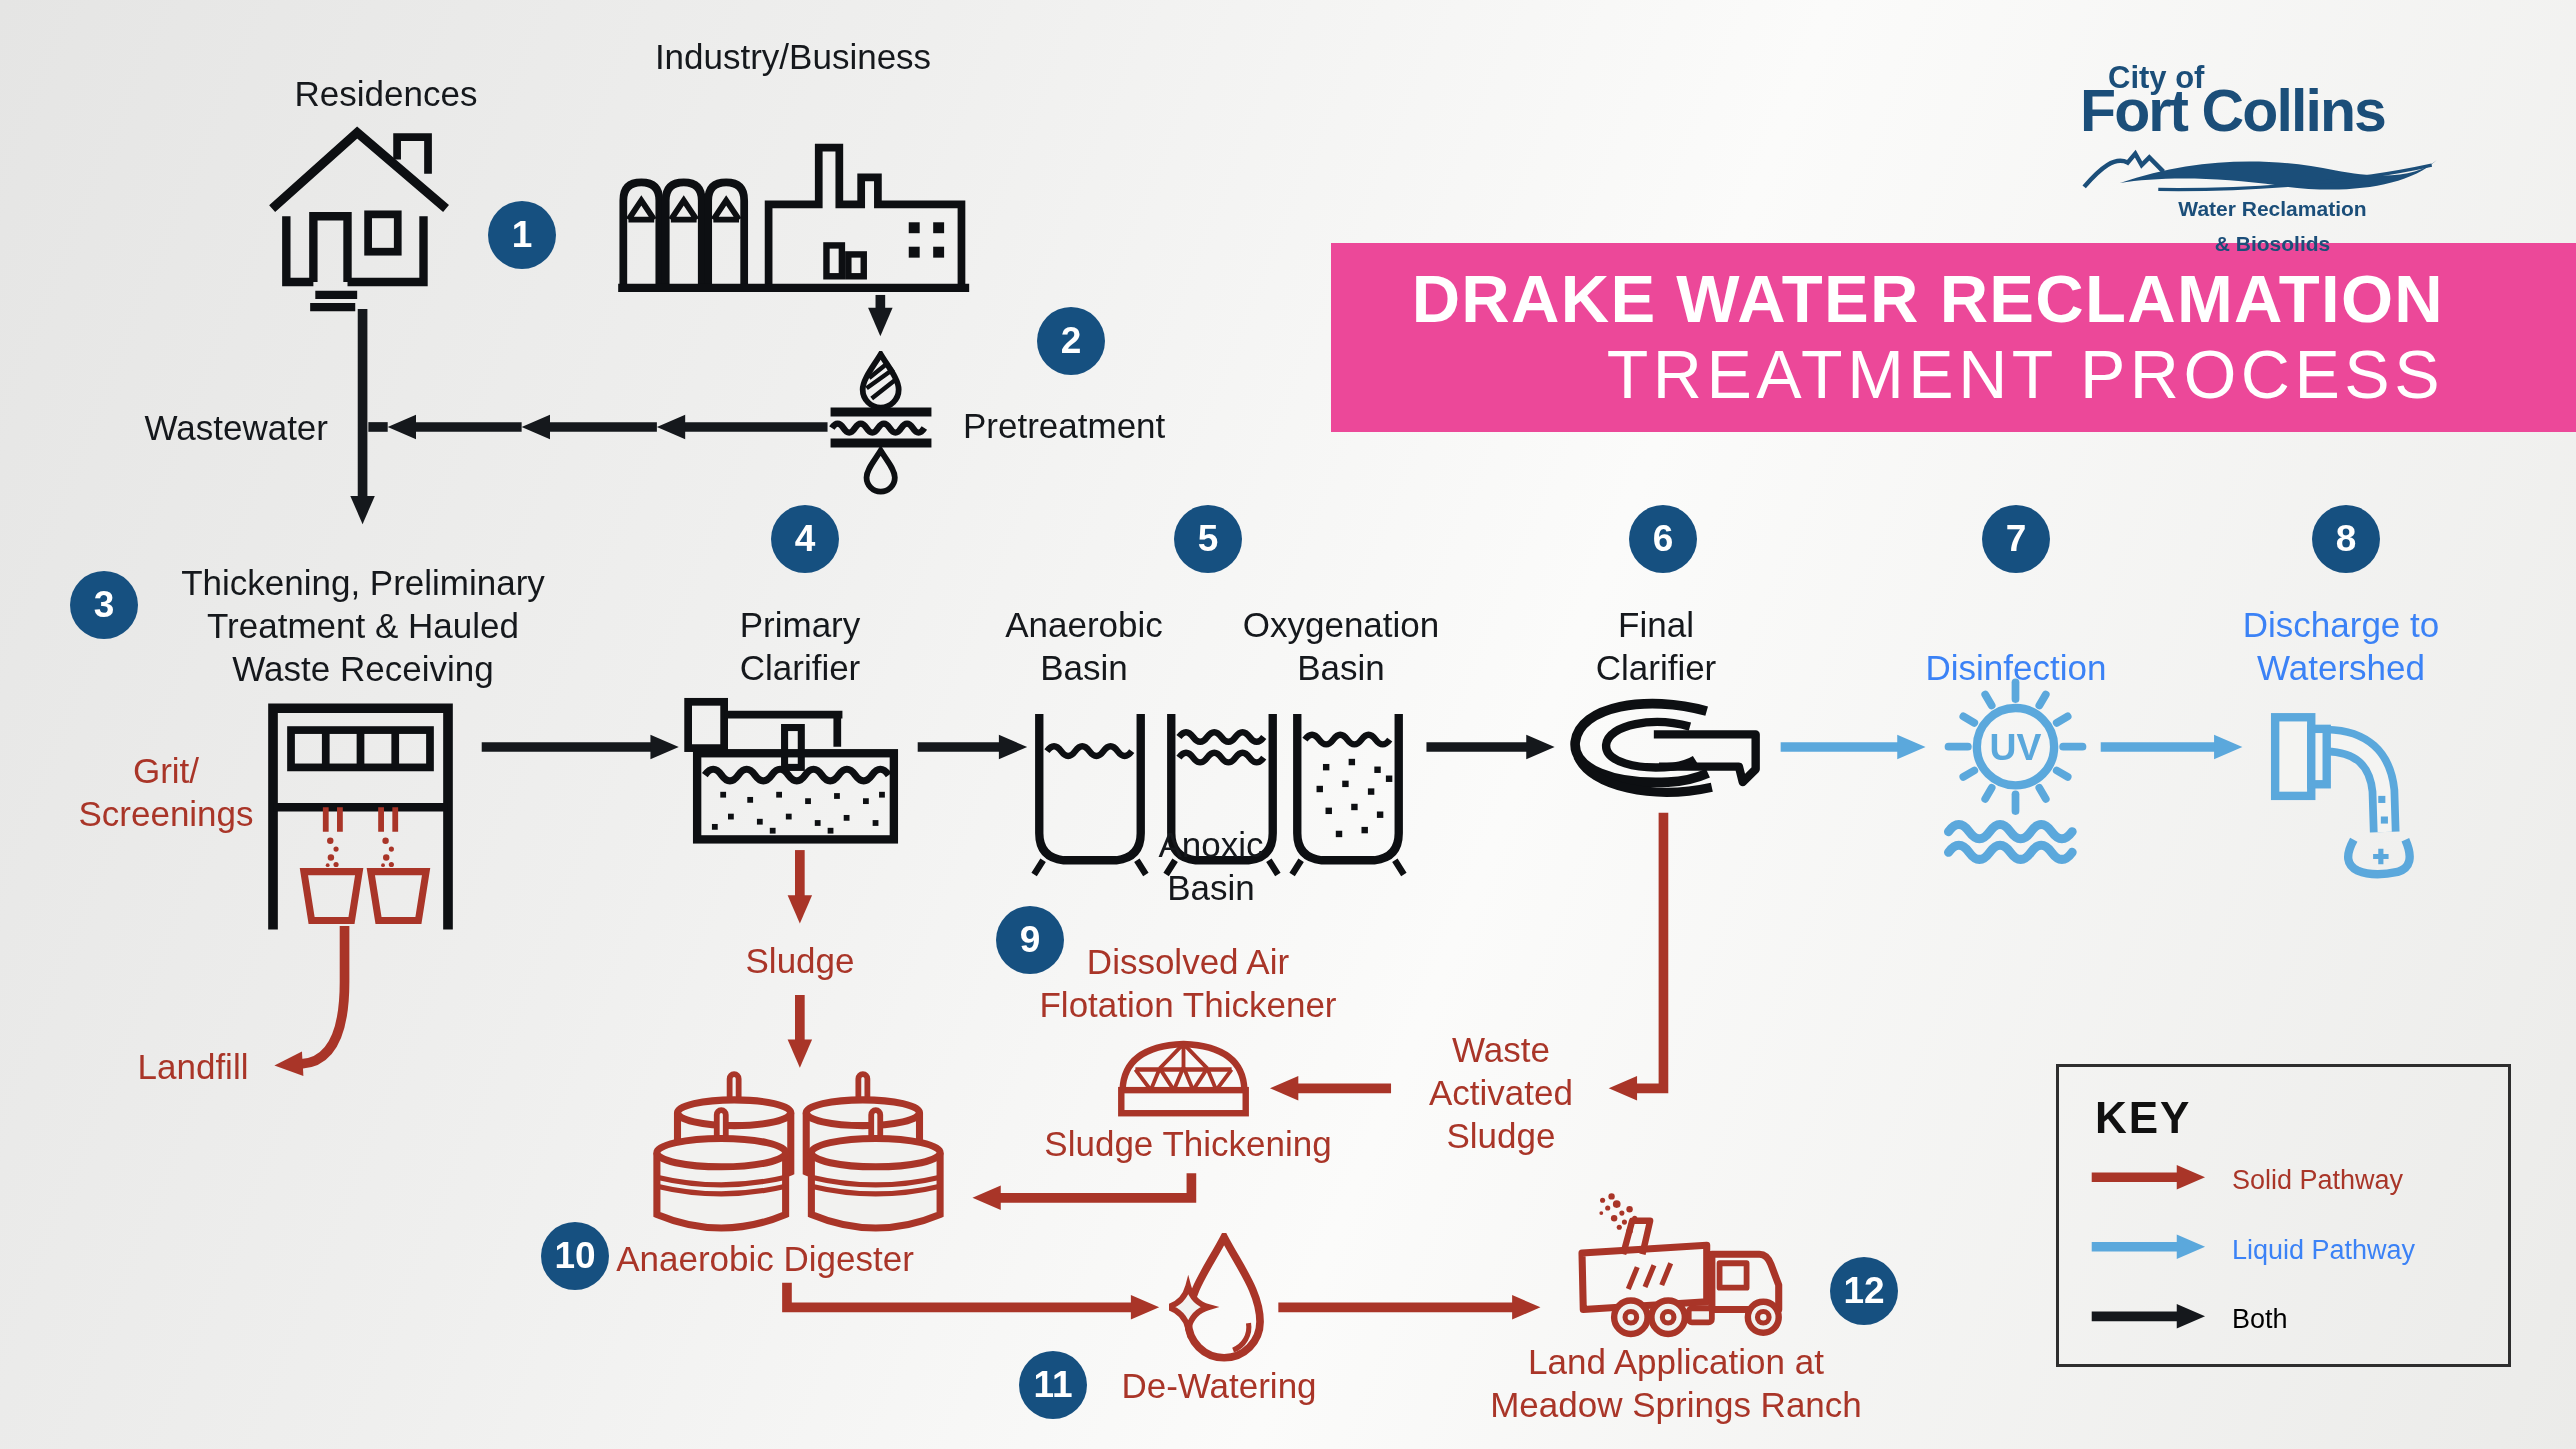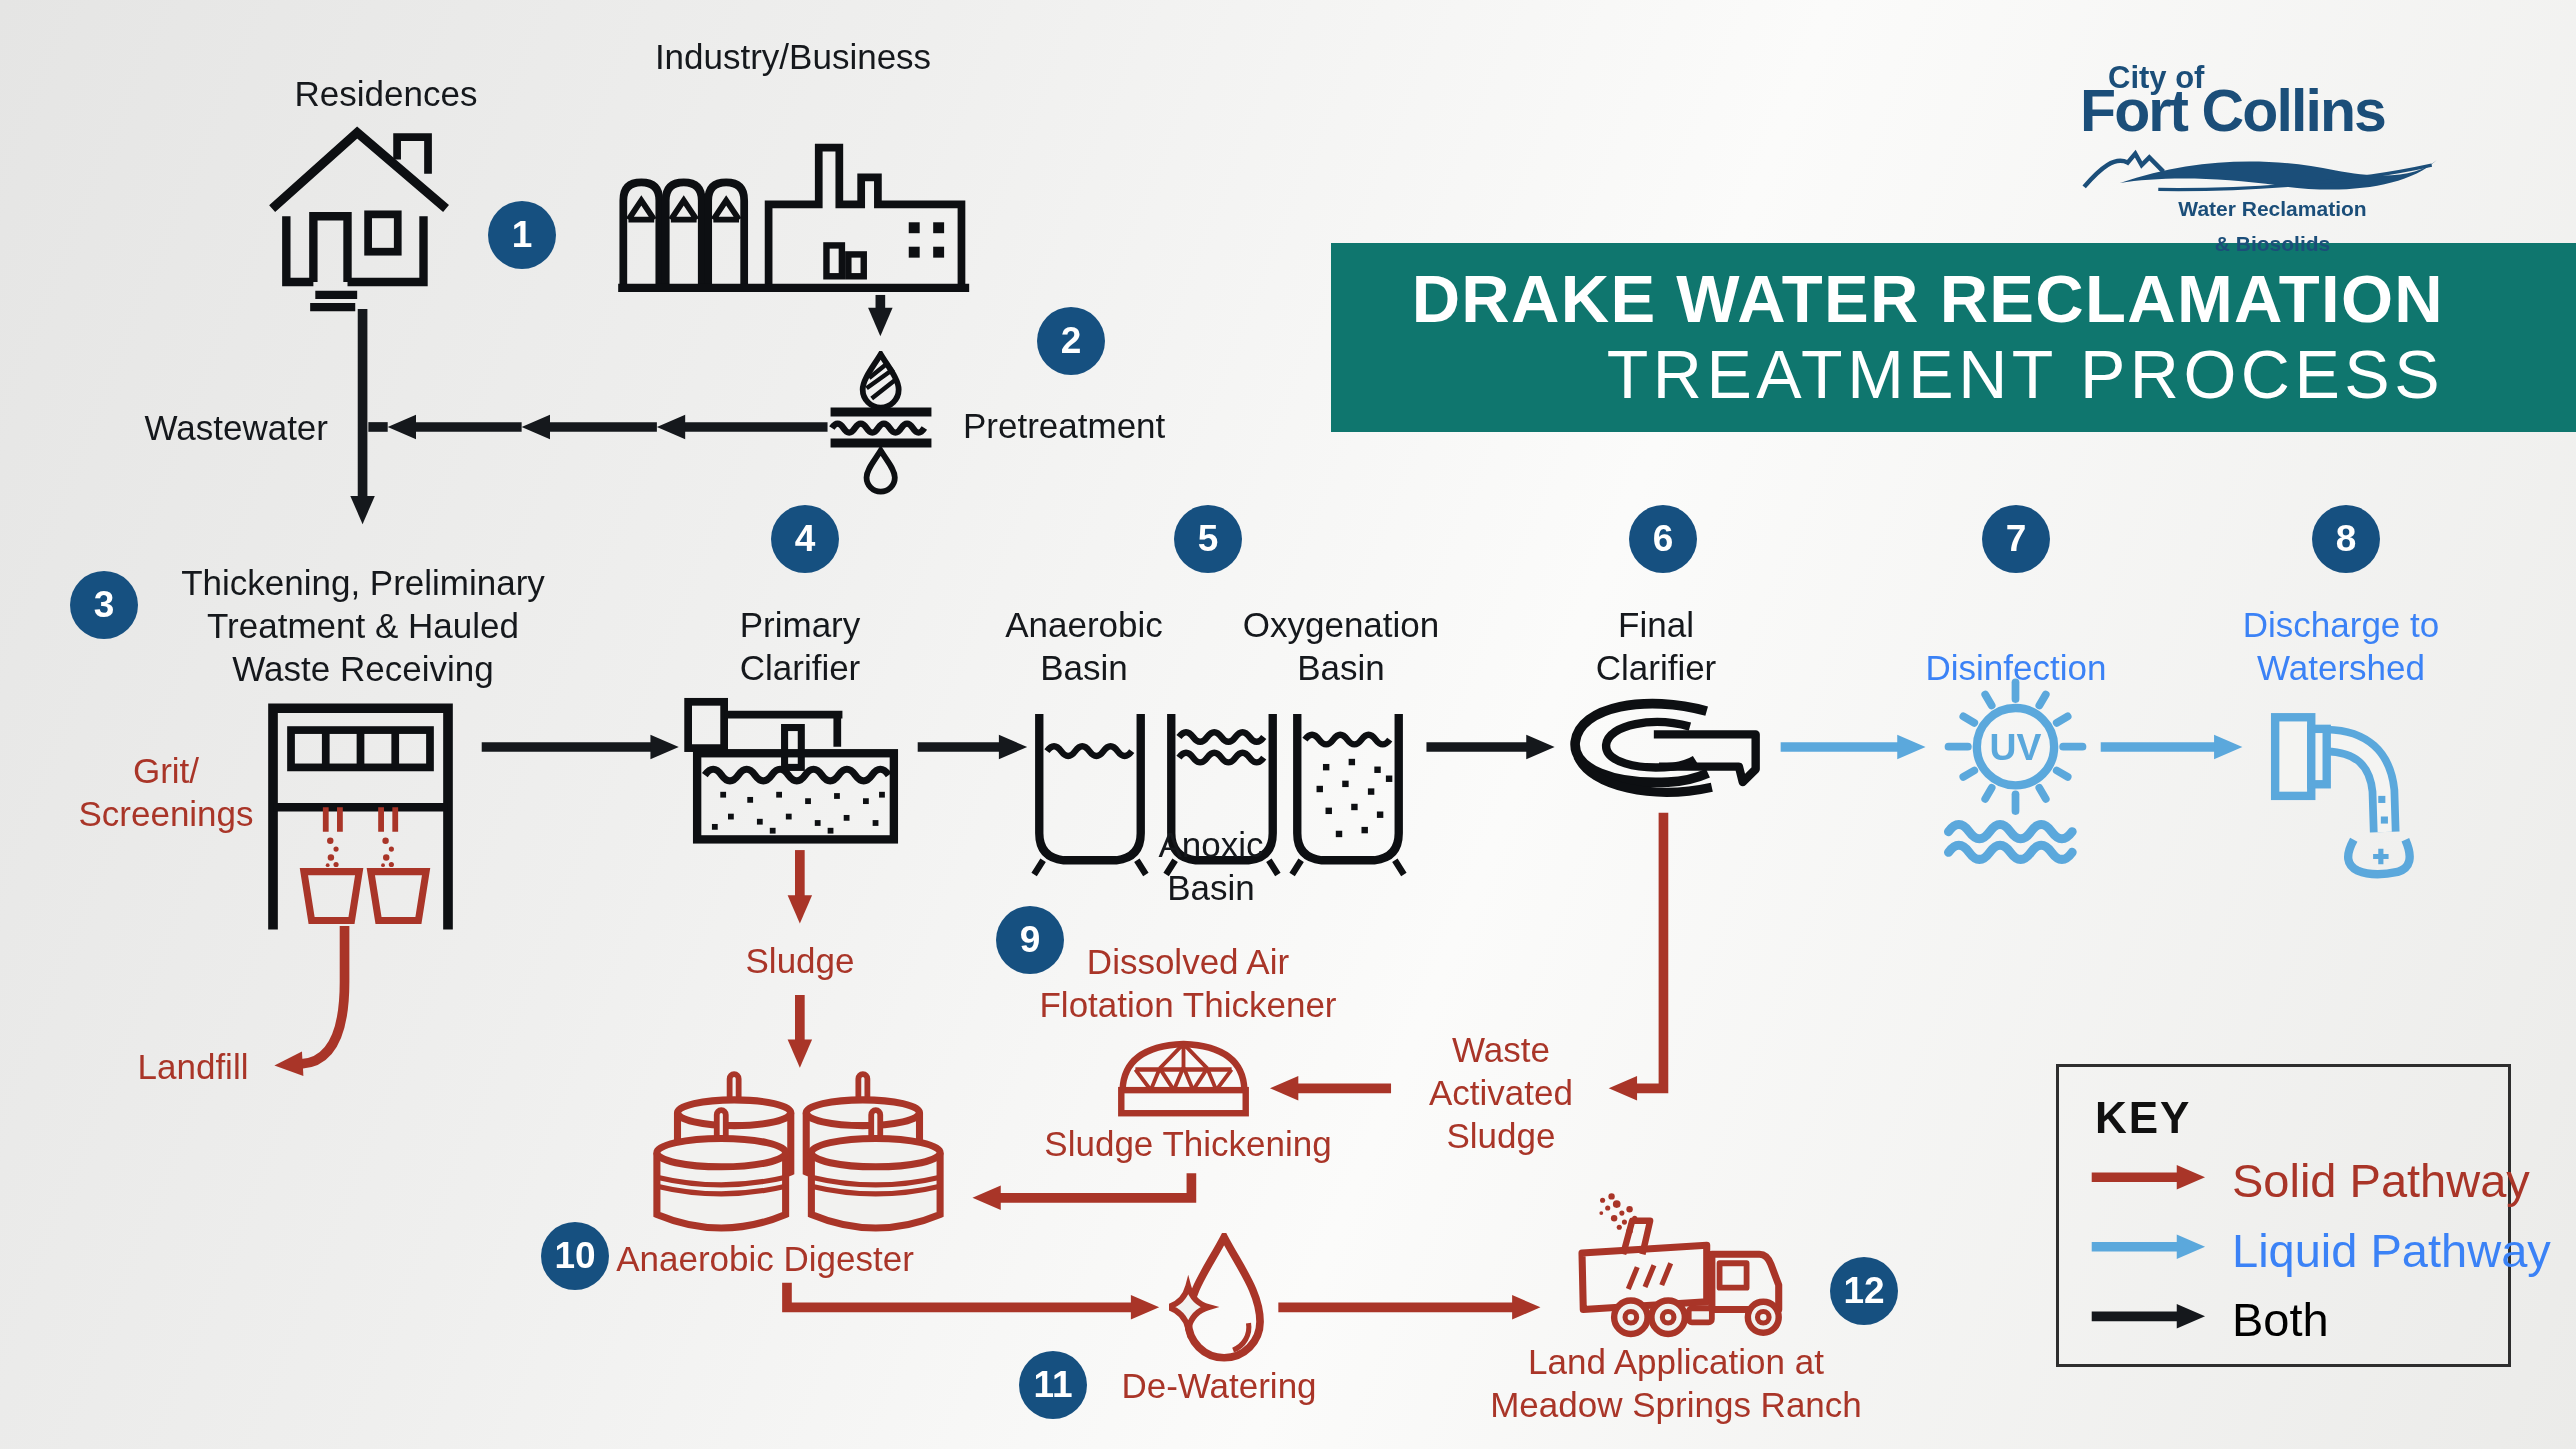--- a/index.html
+++ b/index.html
@@ -14,36 +14,36 @@
   .icon{position:absolute;z-index:2;}
   .label{position:absolute;z-index:3;transform:translate(-50%,-50%);
          text-align:center;font-size:35px;line-height:43px;color:#15181c;white-space:nowrap;}
   .label.left{transform:translate(0,-50%);text-align:left;}
   .label.right{transform:translate(-100%,-50%);text-align:right;}
   .red{color:#a93528}
   .bluetext{color:#3b82f6}
   .badge{position:absolute;z-index:4;width:68px;height:68px;border-radius:50%;
          background:#165080;color:#ffffff;display:flex;align-items:center;justify-content:center;
          font-size:37px;font-weight:bold;transform:translate(-50%,-50%);}
-  #banner{position:absolute;left:1331px;top:243px;right:0;height:189px;background:#0f766e;z-index:2;
+  #banner{position:absolute;left:1331px;top:243px;right:0;height:189px;background:#ec4899;z-index:2;
           display:flex;flex-direction:column;align-items:flex-end;justify-content:center;
           box-sizing:border-box;padding-right:132px;gap:5.2px;}
   .banner-title{color:#fff;font-size:67px;font-weight:bold;letter-spacing:1.3px;line-height:1.02;}
   .banner-sub{color:#fff;font-size:68px;letter-spacing:4.5px;line-height:1.05;}
   #logo{position:absolute;left:2080px;top:52px;width:361px;height:174px;color:#1b4e79;z-index:2;}
   .logo-cityof{position:absolute;left:28px;top:8px;font-size:31px;font-weight:bold;text-align:center;}
   .logo-name{position:absolute;left:0;top:24.5px;font-size:59px;font-weight:bold;letter-spacing:-1.9px;}
   .logo-swoosh{position:absolute;left:0;top:94px;}
   .logo-sub{position:absolute;left:12px;top:139px;width:100%;text-align:center;
             font-size:21px;font-weight:bold;line-height:35px;}
   #keybox{position:absolute;left:2056px;top:1064px;width:455px;height:303px;z-index:2;
           border:3.2px solid #2e2e2e;box-sizing:border-box;}
   .key-title{position:absolute;left:36px;top:26px;font-size:44px;font-weight:bold;
              letter-spacing:1.9px;color:#111;}
-  .key-label{position:absolute;left:173px;transform:translateY(-50%);font-size:47px;white-space:nowrap;}
+  .key-label{position:absolute;left:173px;transform:translateY(-50%);font-size:27px;white-space:nowrap;}
 </style>
 </head>
 <body>
 
 <div id="canvas">
 
   <svg class="overlay" width="2576" height="1449" viewBox="0 0 4000 2250">
     <defs>
       <marker id="mk-k" markerUnits="userSpaceOnUse" markerWidth="50" markerHeight="46" refX="4" refY="23" orient="auto">
         <path d="M2 4 L46 23 L2 42 Z" fill="#15181c"></path>

